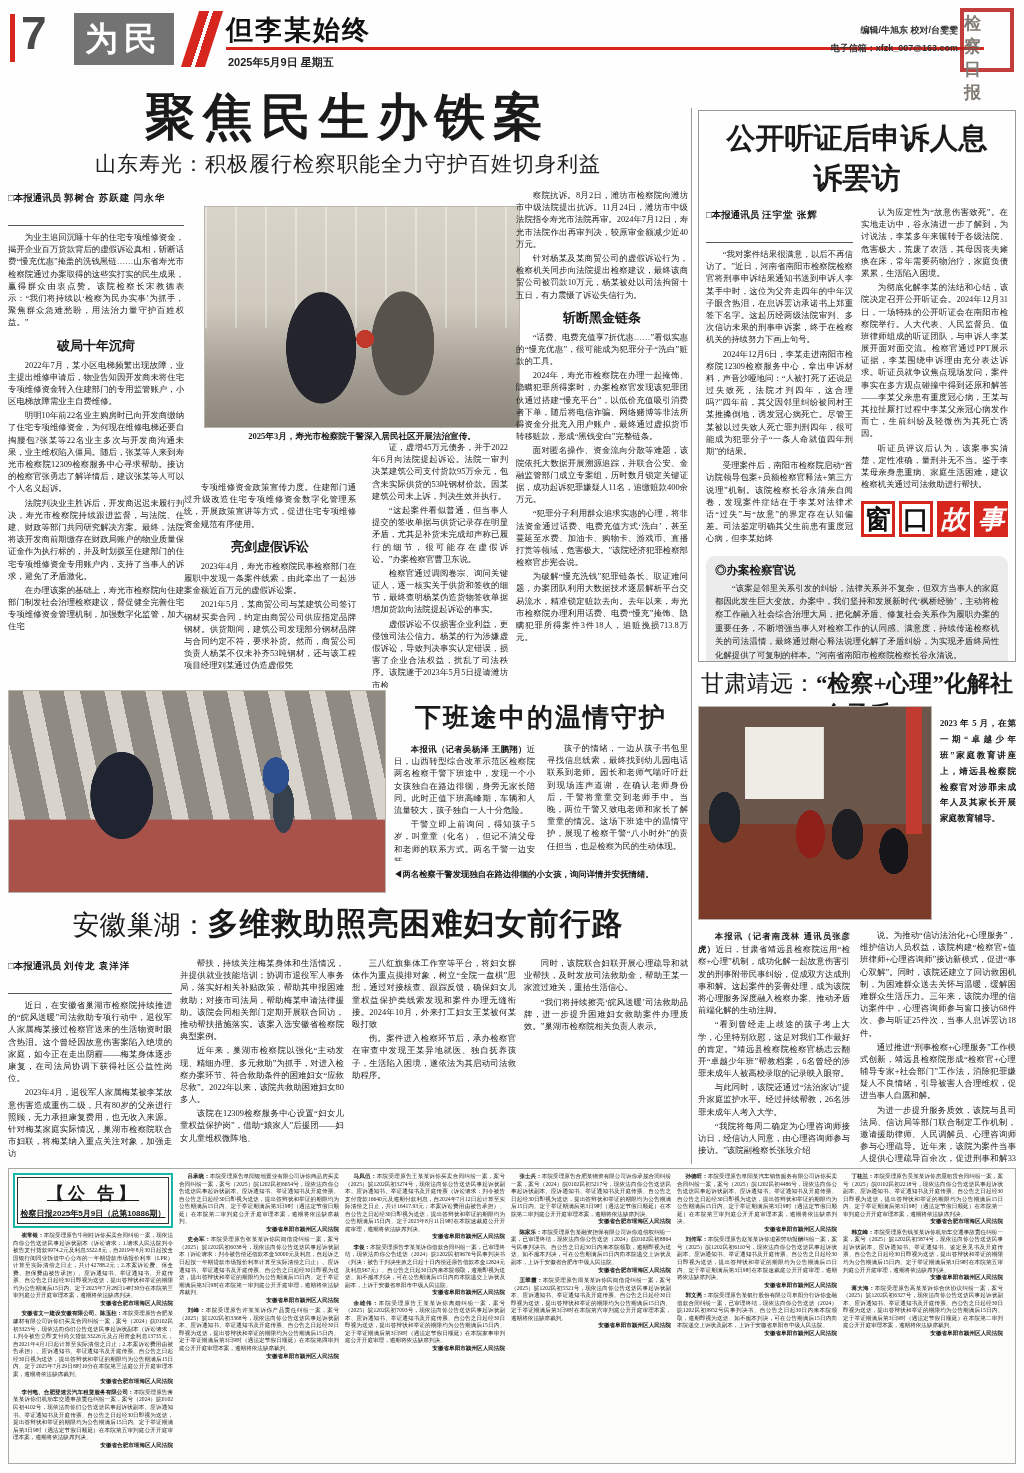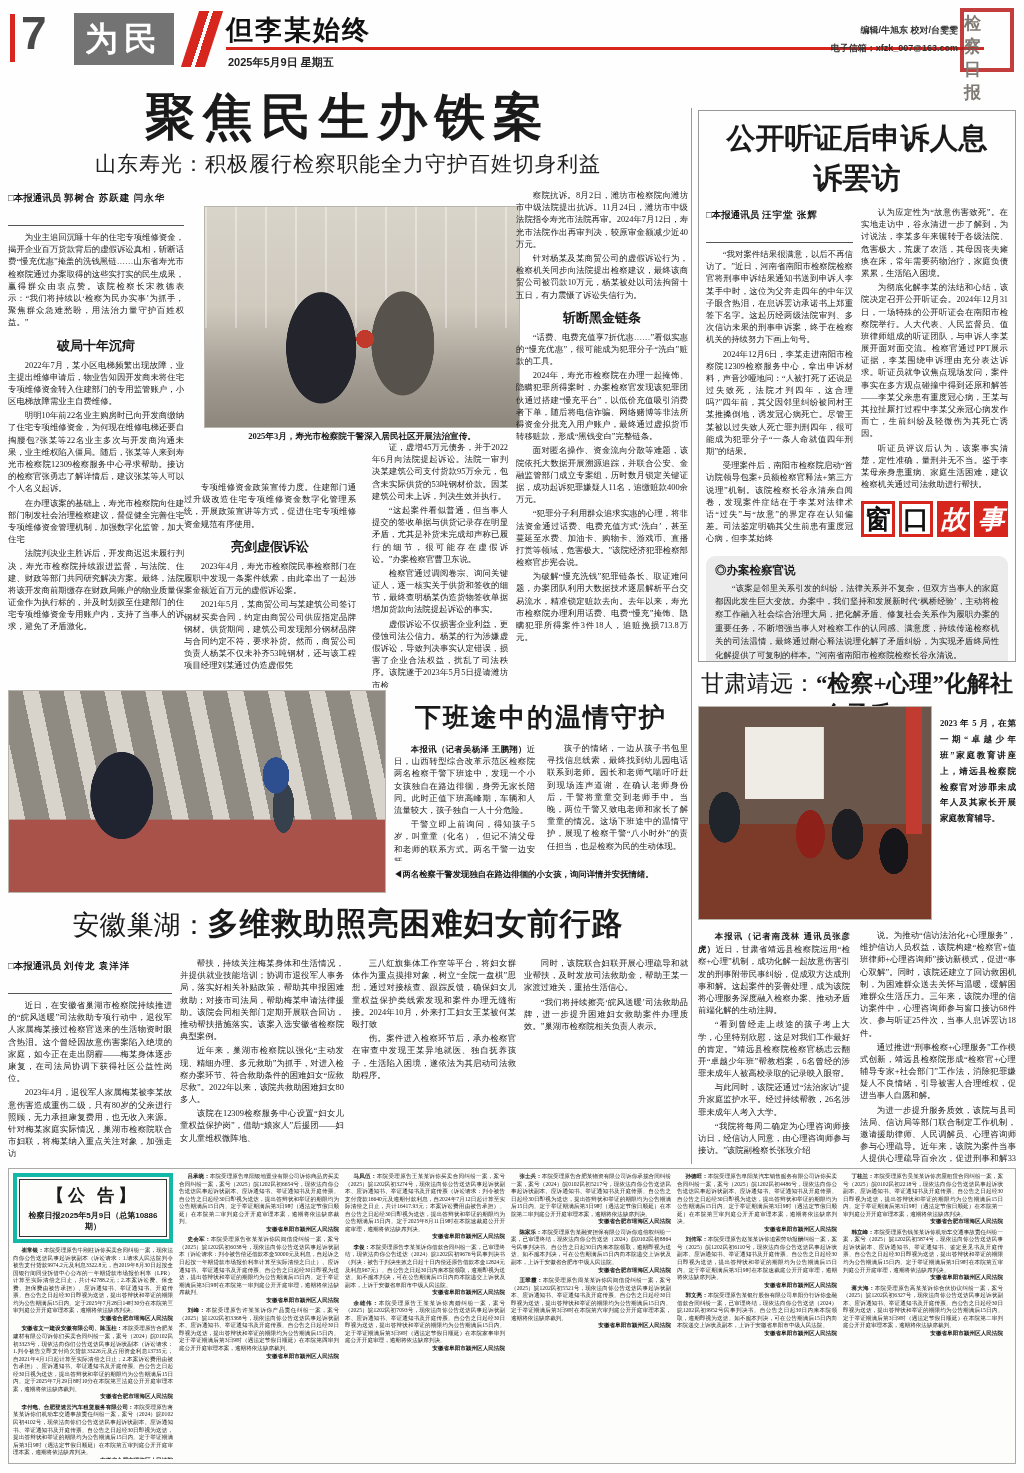--- a/index.html
+++ b/index.html
@@ -106,21 +106,21 @@
              font:bold 8.6px "Liberation Serif",serif;line-height:1.85;text-align:justify;overflow:hidden;}
   .gc1{left:698px;top:930px;width:152px;height:232px;}
   .gc2{left:860px;top:930px;width:156px;height:232px;}
   
   .annbox{position:absolute;left:8px;top:1168px;width:1008px;height:296px;border:1px solid #aaa;
           box-sizing:border-box;padding:4px;display:flex;gap:6px;background:#fdfdfb;}
   .anncol{width:160px;overflow:hidden;text-align:justify;}
   .ann{margin:0 0 3px;font-size:5.6px;line-height:1.35;text-indent:1.5em;}
   .ann b.nm{font-family:"Liberation Sans",sans-serif;}
   .ann b.ct{display:block;text-align:right;text-indent:0;}
-  .ann-head{border:4px solid #14b8a6;padding:2px;margin-bottom:4px;}
+  .ann-head{border:2px solid #14b8a6;padding:2px;margin-bottom:4px;text-decoration:underline;}
   .ann-head-inner{border:1px solid #333;text-align:center;padding:4px 2px;}
   .ann-title{font:bold 17px "Liberation Serif",serif;letter-spacing:4px;}
   .ann-sub{font:bold 8px "Liberation Sans",sans-serif;margin-top:3px;}
 </style>
 </head>
 <body>
 
 <div class="sheet">
 
   <div class="pagebar"></div>
@@ -142,22 +142,22 @@
   <div class="mainwrap">
     <div class="col mcol1">
       <div class="byline">
         <span>□本报通讯员</span>
         <span class="names">郭树合 苏跃建 闫永华</span>
       </div>
       <p>为业主追回沉睡十年的住宅专项维修资金，揭开企业百万货款背后的虚假诉讼真相，斩断话费“慢充优惠”掩盖的洗钱黑链……山东省寿光市检察院通过办案取得的这些实打实的民生成果，赢得群众由衷点赞。该院检察长宋教德表示：“我们将持续以‘检察为民办实事’为抓手，聚焦群众急难愁盼，用法治力量守护百姓权益。”</p>
       <div class="sechead">破局十年沉疴</div>
       <p>2022年7月，某小区电梯频繁出现故障，业主提出维修申请后，物业告知因开发商未将住宅专项维修资金转入住建部门的专用监管账户，小区电梯故障需业主自费维修。</p>
       <p>明明10年前22名业主购房时已向开发商缴纳了住宅专项维修资金，为何现在维修电梯还要自掏腰包?张某等22名业主多次与开发商沟通未果，业主维权陷入僵局。随后，张某等人来到寿光市检察院12309检察服务中心寻求帮助。接访的检察官张勇志了解详情后，建议张某等人可以个人名义起诉。</p>
+      <p>法院判决业主胜诉后，开发商迟迟未履行判决，寿光市检察院持续跟进监督，与法院、住建、财政等部门共同研究解决方案。最终，法院将该开发商前期缴存在财政局账户的物业质量保证金作为执行标的，并及时划拨至住建部门的住宅专项维修资金专用账户内，支持了当事人的诉求，避免了矛盾激化。</p>
       <p>在办理该案的基础上，寿光市检察院向住建部门制发社会治理检察建议，督促健全完善住宅专项维修资金管理机制，加强数字化监管，加大住宅</p>
-      <p>法院判决业主胜诉后，开发商迟迟未履行判决，寿光市检察院持续跟进监督，与法院、住建、财政等部门共同研究解决方案。最终，法院将该开发商前期缴存在财政局账户的物业质量保证金作为执行标的，并及时划拨至住建部门的住宅专项维修资金专用账户内，支持了当事人的诉求，避免了矛盾激化。</p>
     </div>
 
     <figure class="mphoto">
       <div class="ph photo-main"></div>
       <figcaption>2025年3月，寿光市检察院干警深入居民社区开展法治宣传。</figcaption>
     </figure>
 
     <div class="col mcol2">
       <p>专项维修资金政策宣传力度。住建部门通过升级改造住宅专项维修资金数字化管理系统，开展政策宣讲等方式，促进住宅专项维修资金规范有序使用。</p>
       <div class="sechead">亮剑虚假诉讼</div>

